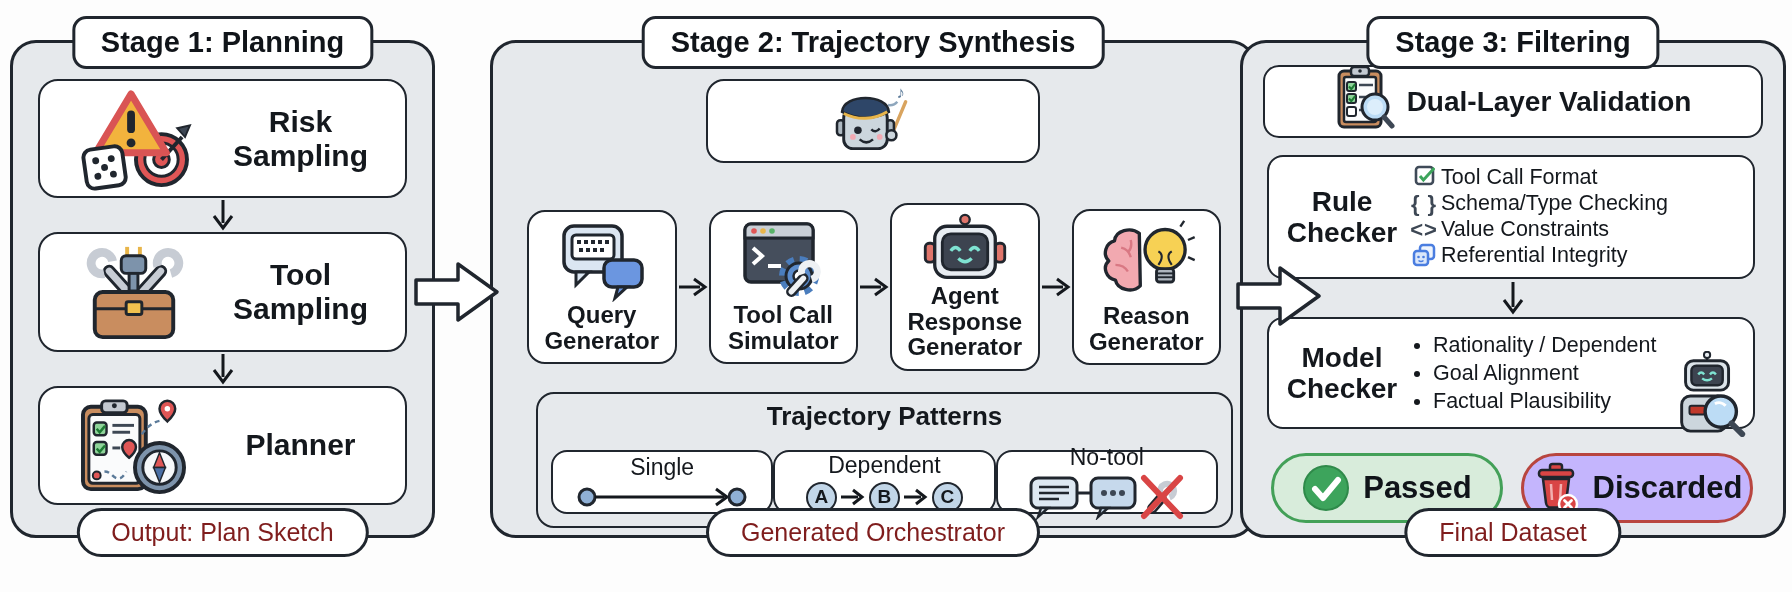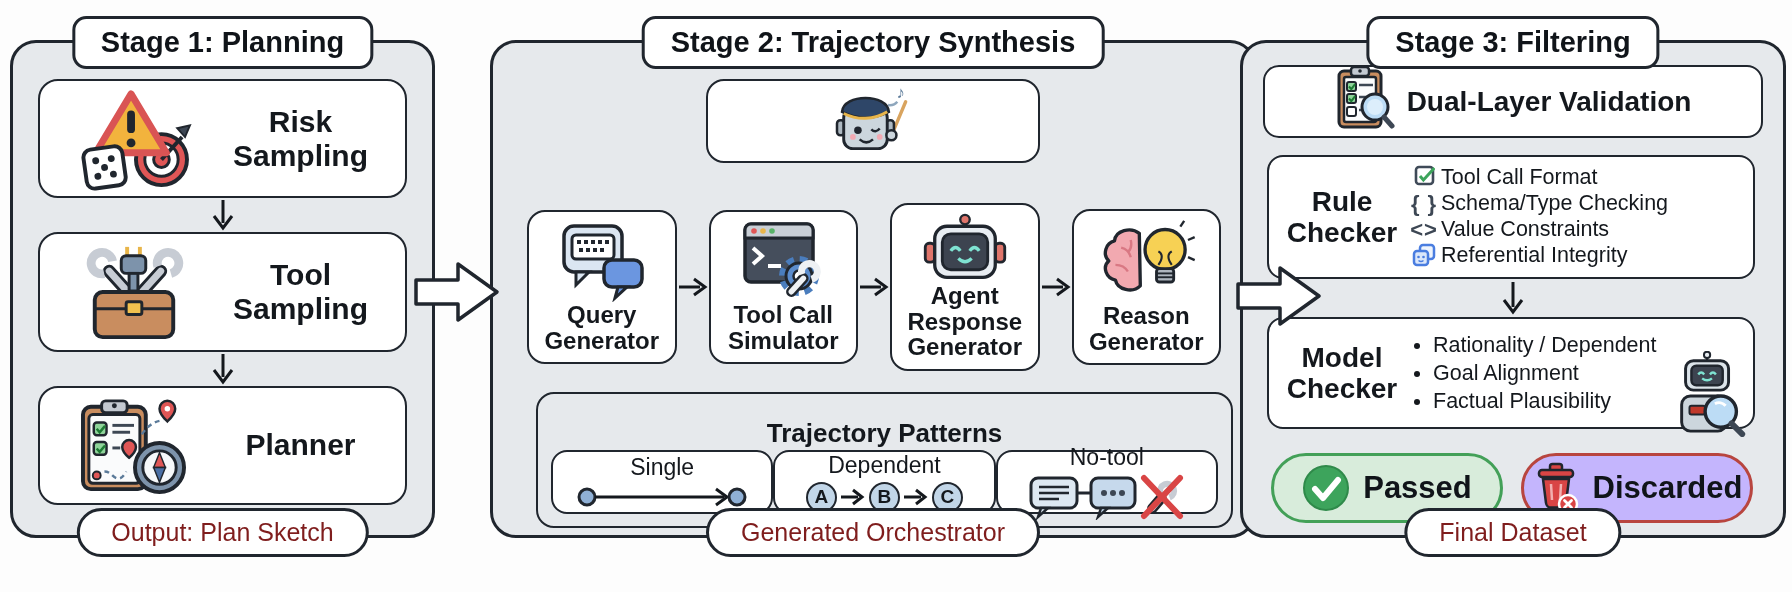--- a/index.html
+++ b/index.html
@@ -43,21 +43,21 @@
 
   .gen-row { position:absolute; left:34px; right:32px; top:163px; height:162px; display:flex; align-items:center; }
   .gen-box { flex:1; background:#fff; border:2.5px solid #20262e; border-radius:18px;
     display:flex; flex-direction:column; align-items:center; padding:8px 4px 9px; }
   .gen-icon { flex:1; display:flex; align-items:center; justify-content:center; }
   .gen-label { font-size:24px; font-weight:bold; line-height:1.06; text-align:center; }
   .harrow { flex:0 0 32px; display:flex; align-items:center; justify-content:center; }
 
   .patterns-panel { position:absolute; left:43px; right:20px; top:349px; height:136px;
     background:#e6e9ec; border:2.5px solid #20262e; border-radius:18px; }
-  .patterns-title { text-align:center; margin-top:24px; font-size:26px; font-weight:bold; }
+  .patterns-title { text-align:center; margin-top:7px; font-size:26px; font-weight:bold; }
   .patterns-row { position:absolute; left:13px; right:13px; top:56px; bottom:12px; display:flex; }
   .pattern-box { flex:1; background:#fff; border:2.5px solid #20262e; border-radius:16px;
     display:flex; flex-direction:column; align-items:center; justify-content:center; padding:4px 8px; }
   .pattern-label { font-size:23px; margin-bottom:3px; }
   .pattern-glyph { display:flex; align-items:center; justify-content:center; gap:4px; }
   .node-circle { width:31px; height:31px; border-radius:50%; background:#c2d6e8; border:2.5px solid #20262e;
     display:flex; align-items:center; justify-content:center; font-size:19px; font-weight:bold; }
 
   
   .validation-box { position:absolute; left:20px; right:20px; top:22px; height:73px;

